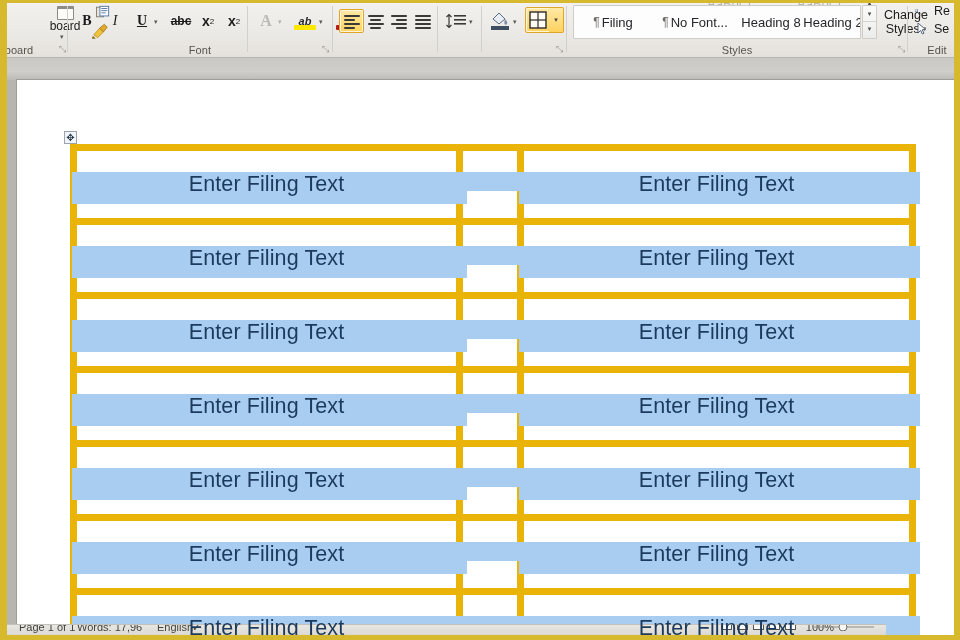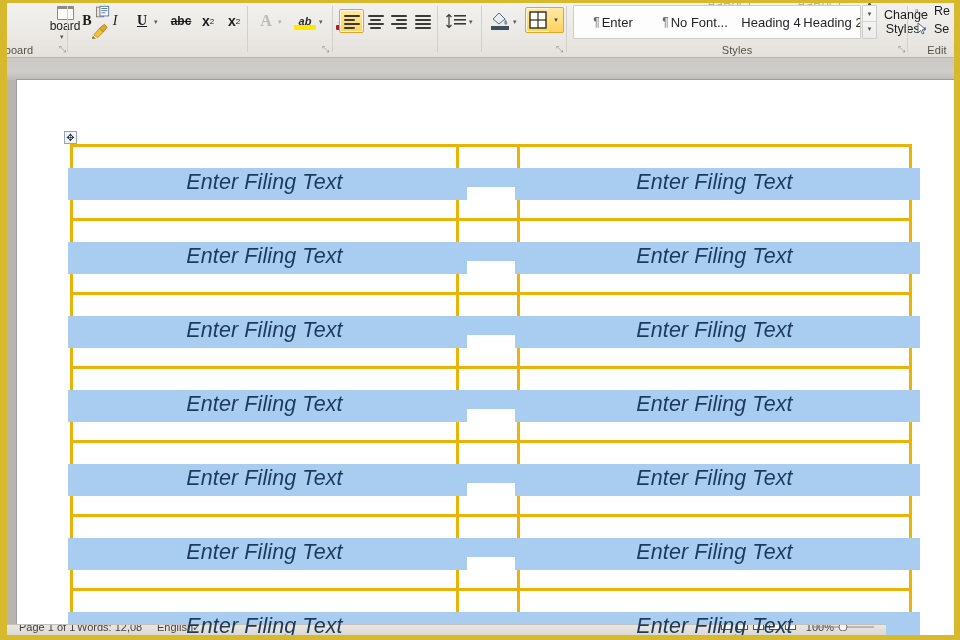--- a/index.html
+++ b/index.html
@@ -263,26 +263,25 @@
 
   
   #filing-table {
     position: absolute;
     left: 53px; top: 64px;
     width: 839px;
     border-collapse: collapse;
     table-layout: fixed;
   }
   #filing-table td {
-    border: 3px solid #eab308;
+    border: 7px solid #eab308;
     height: 74px;
     vertical-align: middle;
     padding: 0;
     position: relative;
-    font-style: italic;
   }
   .col-a { width: 386px; }
   .col-b { width: 61px; }
   .col-c { width: 392px; }
 
   .cell-band {
     position: absolute;
     left: -5px; right: -11px;
     top: 21px; height: 32px;
     background: #a8cdf0;
@@ -400,20 +399,21 @@
       <span id="hl-swatch"></span>
     </div>
     <span class="dropcaret" id="caret-high">▾</span>
 
     <div class="rbtn" id="btn-fontcolor">
       <span style="position:relative;top:-3px;font-size:15px;font-weight:700;color:#2a2a2a;font-family:'Liberation Serif',serif;">A</span>
       <span id="fc-swatch"></span>
     </div>
     <span class="dropcaret" id="caret-color">▾</span>
 
+    <div class="rgroup-label" style="left:62px; width:262px;">Font</div>
     <div class="rgroup-dialog" style="left:313px;">⤡</div>
     <div class="rgroup-sep" style="left:325px;"></div>
 
     <div class="rgroup" id="grp-paragraph"></div>
 
     <div class="rbtn align-btn active" id="al-left">
       <span class="align-lines">
         <i style="width:16px"></i>
           <i style="width:11px"></i>
           <i style="width:16px"></i>
@@ -480,28 +480,28 @@
     </div>
 
     <div class="rgroup-dialog" style="left:547px;">⤡</div>
     <div class="rgroup-sep" style="left:559px;"></div>
 
     <div class="rgroup" id="grp-styles"></div>
 
     <div id="styles-gallery">
       <div class="style-item" style="left:0px;  width:78px;">
         <span class="pilcrow">¶</span>
-        <span>Enter</span>
+        <span>Filing</span>
       </div>
       <div class="style-item" style="left:78px; width:86px;">
         <span class="pilcrow">¶</span>
         <span>No Font...</span>
       </div>
       <div class="style-item" style="left:164px; width:66px;">
-        <span>Heading 4</span>
+        <span>Heading 8</span>
       </div>
       <div class="style-item" style="left:230px; width:58px;text-align:center;">
         <span>Heading 2</span>
       </div>
     </div>
 
     <div id="styles-scroll">
       <div class="ss-btn" id="ss-up">▴</div>
       <div class="ss-btn" id="ss-dn">▾</div>
       <div class="ss-btn" id="ss-more">▾</div>
@@ -656,21 +656,21 @@
               </td>
             </tr>
           </tbody>
       </table>
 
     </div>
   </div>
 
   <div id="status-bar">
     <span class="sb-item" id="sb-page">Page 1 of 1</span>
-    <span class="sb-item" id="sb-words">Words: 12,08</span>
+    <span class="sb-item" id="sb-words">Words: 17,96</span>
     <span class="sb-item" id="sb-lang">English</span>
     <span class="sb-item" id="sb-check">✓</span>
     <span class="sb-item" id="sb-views">
       <i class="view-ico"></i>
       <i class="view-ico"></i>
       <i class="view-ico"></i>
       <i class="view-ico"></i>
       <i class="view-ico"></i>
     </span>
     <span class="sb-item" id="sb-zoom">100%</span>

